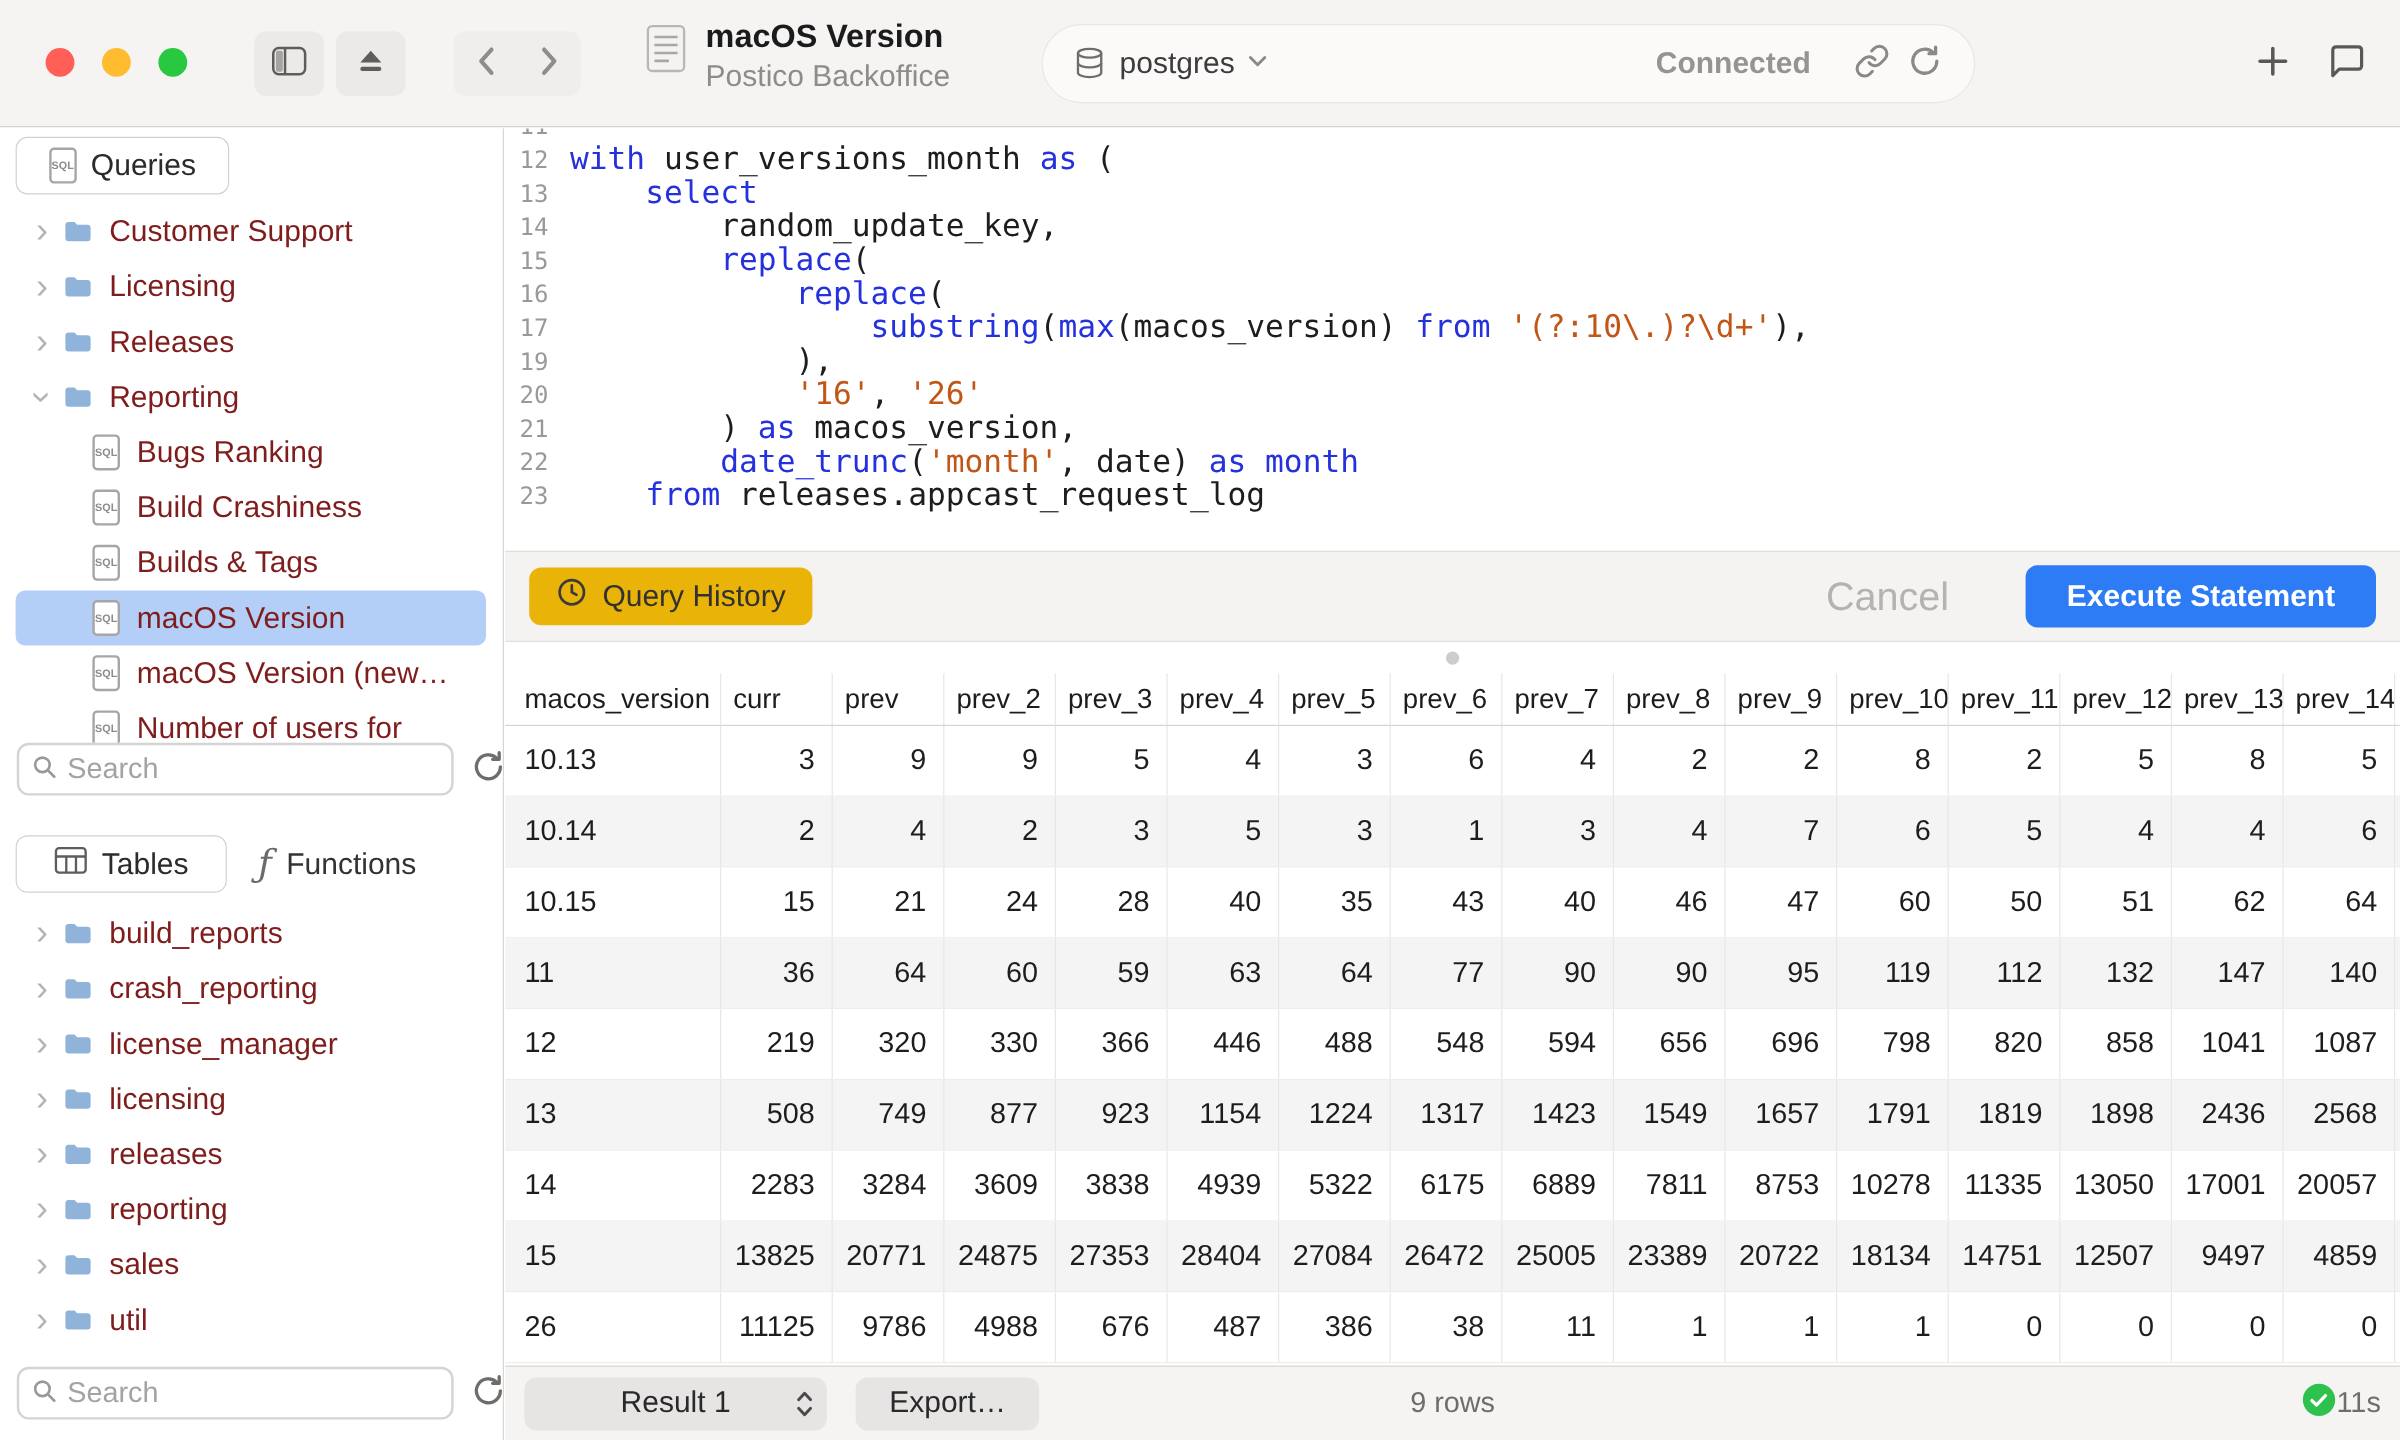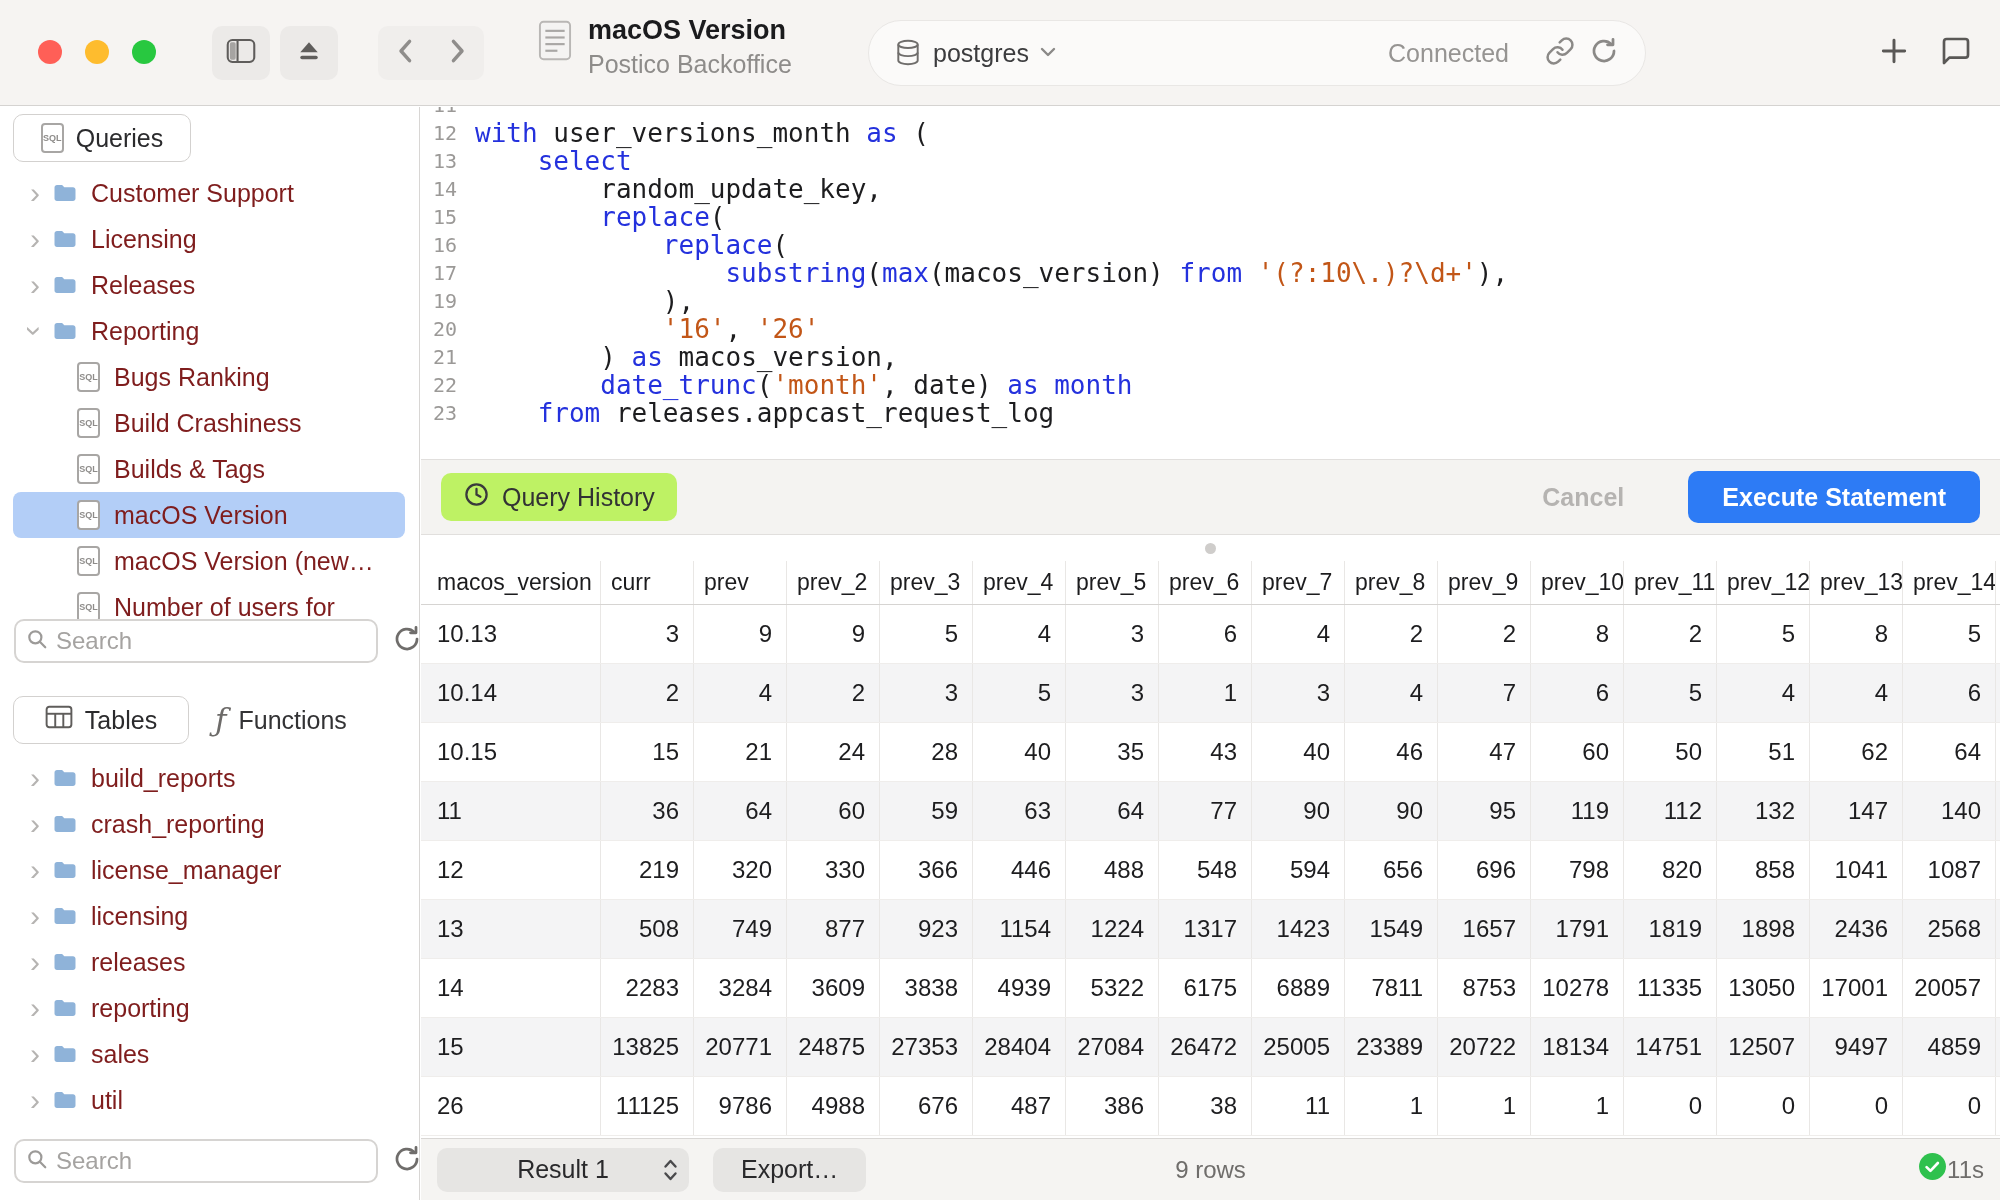--- a/index.html
+++ b/index.html
@@ -20,21 +20,21 @@
   .nav-gr{position:absolute;left:378px;top:26px;width:106px;height:54px;border-radius:10px;background:#f0eeec;display:flex;}
   .nav-btn{flex:1;display:grid;place-items:center;}
   .doc-block{position:absolute;left:538px;top:12px;display:flex;align-items:flex-start;gap:16px;}
   .doc-icon{margin-top:8px;display:block;}
   .doc-texts .t1{font-size:27px;font-weight:700;color:#1b1b1d;line-height:36px;}
   .doc-texts .t2{font-size:25px;color:#8e8c8a;line-height:32px;}
   .conn-pill{position:absolute;left:868px;top:20px;width:778px;height:66px;border-radius:33px;background:#fbfaf9;border:1px solid #e9e7e5;display:flex;align-items:center;padding:0 26px;}
   .db-icon{display:flex;margin-right:12px;}
   .pg-label{font-size:25px;color:#3c3c3e;margin-right:10px;}
   .pill-spacer{flex:1;}
-  .conn-label{font-size:25px;color:#969492;margin-right:22px;}
+  .conn-label{font-size:25px;color:#969492;margin-right:22px;font-weight:bold;}
   .pill-icon{display:flex;margin-left:14px;}
   .tb-right{position:absolute;right:28px;top:26px;height:54px;display:flex;align-items:center;gap:30px;}
 
   
   .sidebar{position:absolute;top:107px;left:0;width:420px;bottom:0;background:#fff;border-right:1px solid #d8d6d4;}
   .side-tab{height:48px;border:1px solid #d3d1cf;border-radius:10px;background:#fff;display:flex;align-items:center;justify-content:center;gap:12px;font-size:25px;color:#2b2b2d;}
   .queries-tab{position:absolute;left:13px;top:7px;width:178px;}
   .tree{position:absolute;left:0;right:1px;overflow:hidden;}
   #query-tree{top:63px;height:449px;}
   #schema-tree{top:648px;height:369px;}
@@ -64,23 +64,23 @@
   .editor{position:absolute;top:0;left:0;right:0;height:352px;overflow:hidden;font-family:"DejaVu Sans Mono","Liberation Mono",monospace;}
   .ed-lines{margin-top:-16px;}
   .ed-line{display:flex;height:28px;}
   .ed-no{width:36px;flex:none;text-align:right;font-size:20px;color:#9b9997;line-height:28px;}
   .ed-code{white-space:pre;font-size:26px;line-height:28px;margin-left:18px;}
   .tok-k,.tok-f{color:#2431dd;}
   .tok-s{color:#c25617;}
   .tok-p{color:#1d1d1f;}
 
   .action-bar{position:absolute;top:352px;left:0;right:0;height:76px;background:#f4f3f1;border-top:1px solid #e1dfdd;border-bottom:1px solid #e1dfdd;display:flex;align-items:center;padding:0 20px;}
-  .qh-btn{height:48px;padding:0 22px;border-radius:10px;background:#bef264;display:flex;align-items:center;gap:12px;font-size:25px;color:#323234;}
+  .qh-btn{height:48px;padding:0 22px;border-radius:10px;background:#eab308;display:flex;align-items:center;gap:12px;font-size:25px;color:#323234;}
   .bar-spacer{flex:1;}
-  .cancel-btn{font-size:25px;color:#b5b3b1;margin-right:64px;font-weight:bold;}
+  .cancel-btn{font-size:33px;color:#b5b3b1;margin-right:64px;}
   .exec-btn{height:52px;padding:0 34px;border-radius:10px;background:#2d7bf5;color:#fff;font-size:25px;font-weight:600;}
 
   .splitter{position:absolute;top:428px;left:0;right:0;height:26px;display:grid;place-items:center;}
   .split-dot{width:11px;height:11px;border-radius:50%;background:#cfcdcb;}
 
   .results{position:absolute;top:454px;left:0;right:0;bottom:62px;overflow:hidden;}
   .rt-header{display:flex;height:44px;border-bottom:1px solid #d6d4d2;background:#fff;}
   .rt-hcell{flex:none;width:93px;display:flex;align-items:center;padding-left:10px;font-size:23px;color:#1c1c1e;border-right:1px solid #e9e7e5;white-space:nowrap;overflow:hidden;}
   .rt-hcell.first{width:180px;padding-left:16px;}
   .rt-row{display:flex;height:59px;border-bottom:1px solid #efedeb;background:#fff;}

